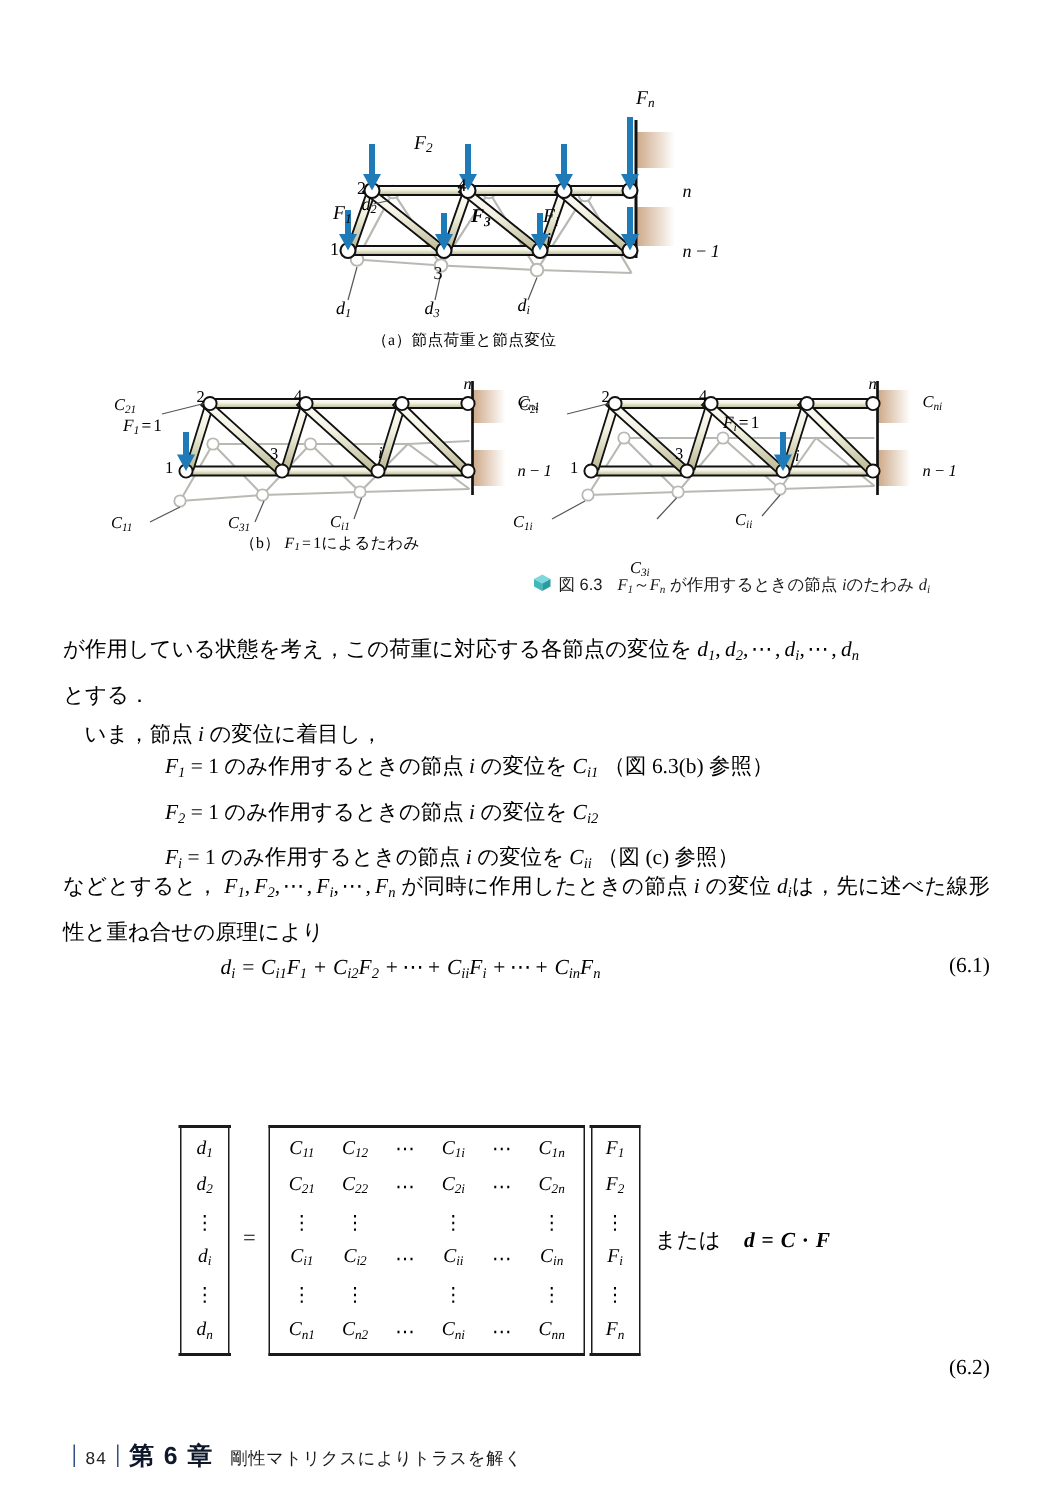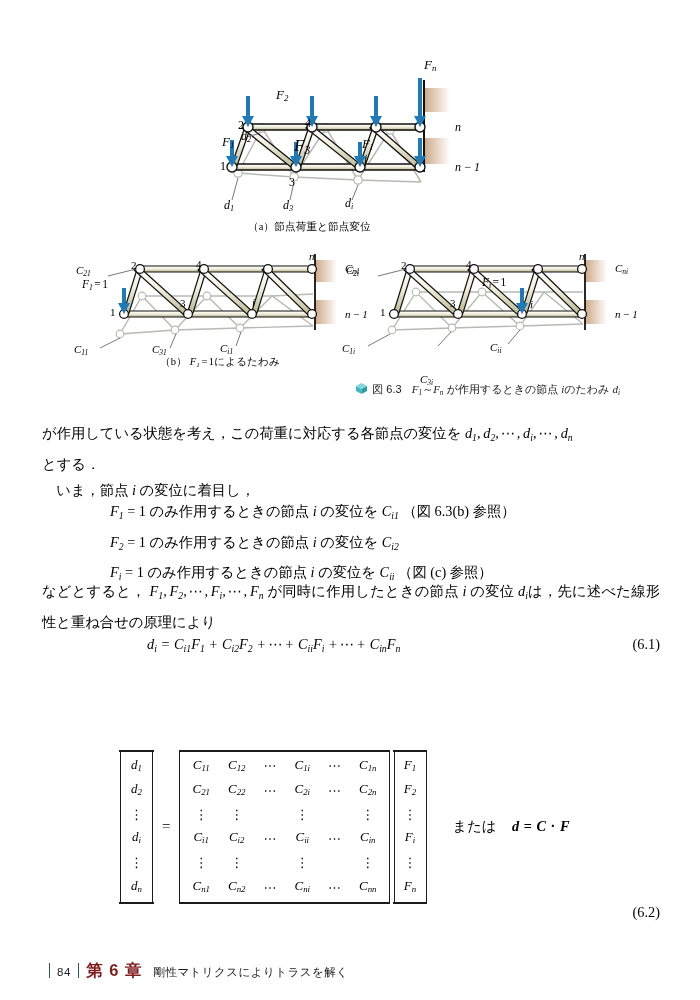--- a/index.html
+++ b/index.html
@@ -78,36 +78,36 @@
   table.mtx{border-collapse:collapse;}
   table.mtx td{
     padding:2.5px 9px;text-align:center;
     font-size:13px;line-height:16px;
     font-family:"Liberation Serif","DejaVu Serif",serif;
     white-space:nowrap;height:19px;
   }
   table.mtx.vec td{padding:2.5px 6px;}
   .vdots{font-style:normal;letter-spacing:0;}
   .equals{padding:0 9px;font-size:15px;}
-  .matrix-alt{margin-left:26px;font-size:14.3px;white-space:nowrap;}
+  .matrix-alt{margin-left:10px;font-size:14.3px;white-space:nowrap;}
   .matrix-alt .alt-eq{margin-left:12px;}
 
   
   #footer{
     position:absolute;left:42px;bottom:18px;width:618px;
     display:flex;align-items:baseline;
     font-family:"Liberation Sans","DejaVu Sans",sans-serif;
     margin-top:32px;
   }
   #footer .rule{
     display:inline-block;width:1px;height:15px;background:#2f4f7f;
     margin:0 7px;position:relative;top:2px;
   }
   #page-number{font-size:11.5px;color:#222;letter-spacing:.06em;}
-  #chapter-number{font-size:16.5px;color:#7f1d1d;font-weight:bold;letter-spacing:.06em;}
+  #chapter-number{font-size:16.5px;color:#0f172a;font-weight:bold;letter-spacing:.06em;}
   #chapter-title{font-size:11.5px;color:#1a1a1a;margin-left:11px;letter-spacing:.04em;}
 </style>
 </head>
 <body>
 
 <div class="page">
 
   <div id="figure-block">
 
     <svg class="fig-svg" width="700" height="185" viewBox="0 0 700 185" style="position:absolute;left:0;top:0;">
@@ -207,21 +207,21 @@
           <line x1="420" y1="108" x2="420" y2="128" stroke="#1f7ab8" stroke-width="4"></line>
           <polygon points="414,126 426,126 420,137" fill="#1f7ab8"></polygon>
         </g>
       </g>
     </svg>
 
     <div style="position:absolute;left:0;top:0;width:700px;height:185px;">
       <span class="mi" style="position:absolute;left:276px;top:57px;font-size:13px;">F<sub class="mi">2</sub></span>
       <span class="mi" style="position:absolute;left:424px;top:27px;font-size:13px;">F<sub class="mi">n</sub></span>
       <span class="mi" style="position:absolute;left:222px;top:104px;font-size:13px;">F<sub class="mi">1</sub></span>
-      <span class="mi" style="position:absolute;left:294px;top:106px;font-size:17px;">F<sub class="mi">3</sub></span>
+      <span class="mi" style="position:absolute;left:314px;top:106px;font-size:13px;font-weight:bold;">F<sub class="mi">3</sub></span>
       <span class="mi" style="position:absolute;left:362px;top:106px;font-size:13px;">F<sub class="mi">i</sub></span>
 
       <span class="mn" style="position:absolute;left:238px;top:88px;font-size:12px;">2</span>
       <span class="mn" style="position:absolute;left:305px;top:86px;font-size:12px;">4</span>
       <span class="mn" style="position:absolute;left:220px;top:129px;font-size:12px;">1</span>
       <span class="mn" style="position:absolute;left:289px;top:145px;font-size:12px;">3</span>
       <span class="mi" style="position:absolute;left:364px;top:122px;font-size:12px;">i</span>
       <span class="mi" style="position:absolute;left:455px;top:90px;font-size:12px;">n</span>
       <span class="mi" style="position:absolute;left:455px;top:130px;font-size:12px;">n − 1</span>
 

